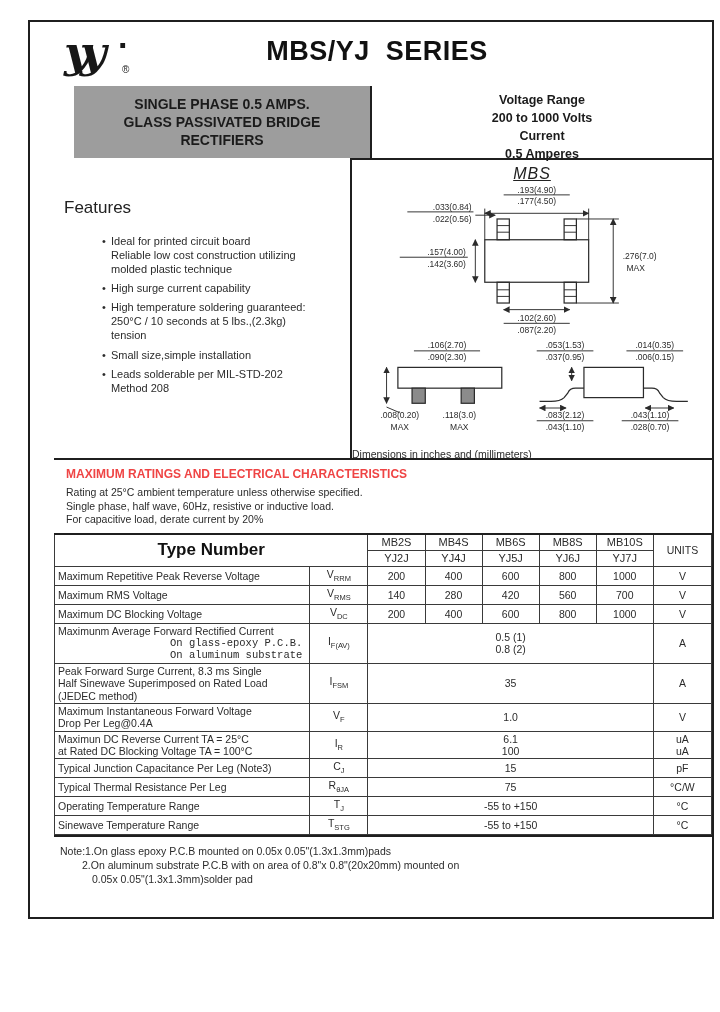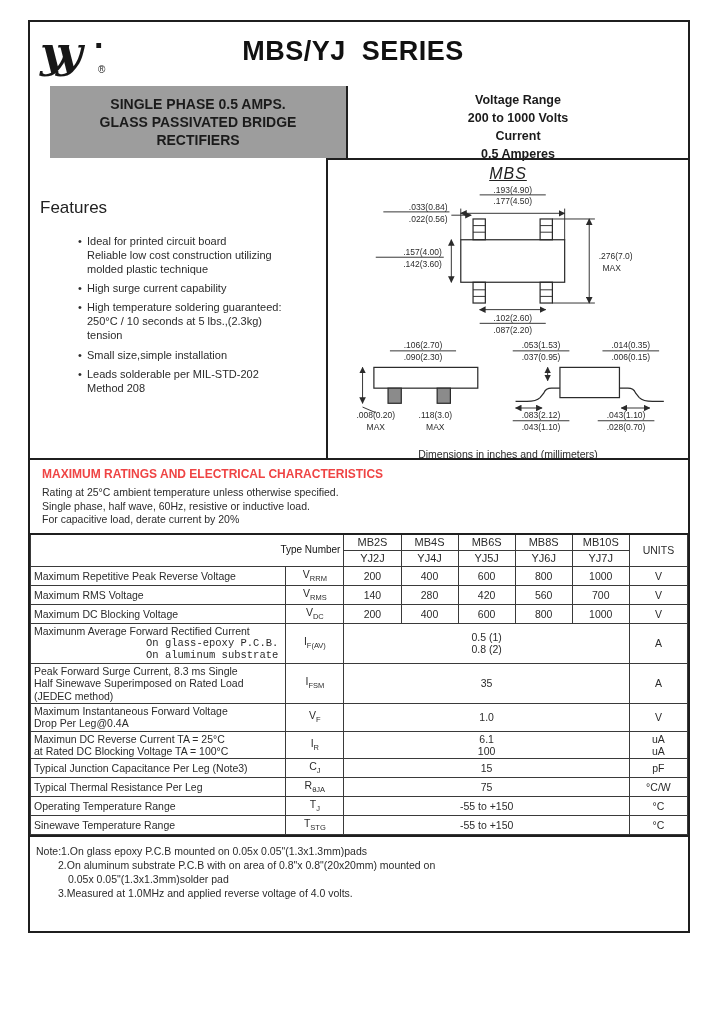--- a/index.html
+++ b/index.html
@@ -2,21 +2,21 @@
 <html><head>
 <meta charset="utf-8">
 <style>
   html,body{margin:0;padding:0;}
   body{
     width:720px;height:1012px;position:relative;overflow:hidden;
     background:#ffffff;color:#262626;
     font-family:"Liberation Sans","DejaVu Sans",sans-serif;
     -webkit-font-smoothing:antialiased;
   }
-  .sheet{position:absolute;left:28px;top:20px;width:658px;border:2px solid #1f1f1f;background:#fff;}
+  .sheet{position:absolute;left:28px;top:20px;width:658px;border:2px solid #1f1f1f;background:#fff;padding-left:24px;}
 
   
   .hdr{position:relative;height:64px;}
   .logo{position:absolute;left:10px;top:2px;width:100px;height:60px;}
   .logo-mark{font-family:"DejaVu Serif","Liberation Serif",serif;font-style:italic;font-weight:bold;
     font-size:46px;letter-spacing:-11px;line-height:56px;color:#171717;display:inline-block;transform:scaleY(.92);}
   .logo-dot{position:absolute;left:54px;top:-7px;font-size:34px;font-weight:bold;color:#171717;}
   .logo-reg{position:absolute;left:58px;top:40px;font-size:10px;color:#171717;}
   .title{position:absolute;left:0;right:12px;top:14px;text-align:center;font-weight:bold;
     font-size:27px;letter-spacing:.5px;white-space:pre;color:#111;}
@@ -32,33 +32,33 @@
   .main{display:flex;height:300px;}
   .main-left{width:296px;padding:40px 0 0 10px;box-sizing:border-box;}
   .features-heading{font-size:17px;color:#222;margin:0 0 16px 0;font-weight:normal;}
   .feature{display:flex;margin:0 0 5px 38px;font-size:11px;line-height:1.28;color:#2b2b2b;}
   .feature .b{width:9px;flex:none;}
   .feature .t{white-space:pre-line;}
   .main-right{flex:1;border-left:2px solid #1f1f1f;border-top:2px solid #1f1f1f;box-sizing:border-box;overflow:hidden;}
   .mbs-title{text-align:center;font-size:16px;margin:5px 0 0;letter-spacing:1px;color:#222;text-decoration:underline;font-style:italic;}
   svg{display:block;margin:0 auto;}
   .dim{font-size:9px;fill:#2b2b2b;font-family:"Liberation Sans",sans-serif;}
-  .caption{font-size:10.5px;text-align:center;color:#2b2b2b;margin-top:5px;}
+  .caption{font-size:10.5px;color:#2b2b2b;margin-top:5px;}
 
   
   .ratings{border-top:2px solid #1f1f1f;padding:7px 0 6px 12px;}
   .ratings h2{margin:0 0 5px;font-size:12px;color:#ef4444;}
   .ratings div{font-size:10.5px;line-height:1.3;color:#2b2b2b;}
 
   
   table{border-collapse:collapse;width:100%;border-top:2px solid #1f1f1f;table-layout:fixed;}
   td{border:1px solid #3a3a3a;font-size:10.5px;padding:1px 3px;color:#2b2b2b;line-height:1.18;vertical-align:middle;}
   td.c{text-align:center;}
   td.lbl{text-align:left;}
-  .type-hd{font-weight:normal;font-size:10px;text-align:right;color:#111;}
+  .type-hd{font-weight:bold;font-size:17px;text-align:center;color:#111;}
   .col-hd{text-align:center;font-size:11px;}
   sub{font-size:7.5px;}
   .pre{white-space:pre-line;}
   .sub-r{text-align:right;padding-right:4px;font-family:Liberation Mono, monospace;}
   col.w-lbl{width:246px;} col.w-sym{width:56px;} col.w-val{width:55px;} col.w-unit{width:56px;}
 
   
   .notes{border-top:2px solid #1f1f1f;padding:8px 6px 30px 6px;font-size:10.5px;line-height:1.32;color:#2b2b2b;}
   .notes .n2{padding-left:22px;}
   .notes .n3{padding-left:32px;}
@@ -344,16 +344,15 @@
       <td colspan="5" class="c">-55 to +150</td>
       <td class="c">°C</td>
     </tr>
   </tbody>
     </table>
 
   <div class="notes">
     <div>Note:1.On glass epoxy P.C.B mounted on 0.05x 0.05"(1.3x1.3mm)pads</div>
     <div class="n2">2.On aluminum substrate P.C.B with on area of 0.8"x 0.8"(20x20mm) mounted on</div>
     <div class="n3">0.05x 0.05"(1.3x1.3mm)solder pad</div>
-    <div class="n2">3.Measured at 1.0MHz and applied reverse voltage of 4.0 volts.</div>
   </div>
 
 </div>
 
 </body></html>

